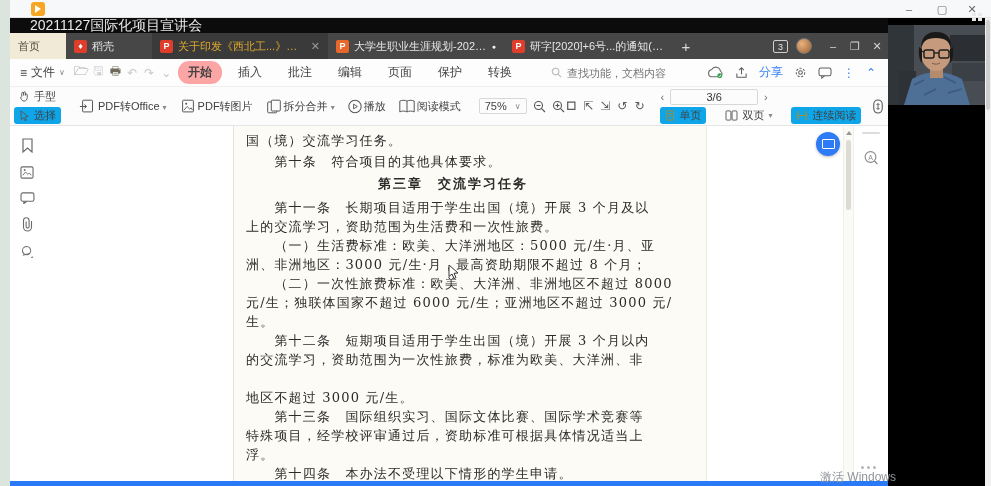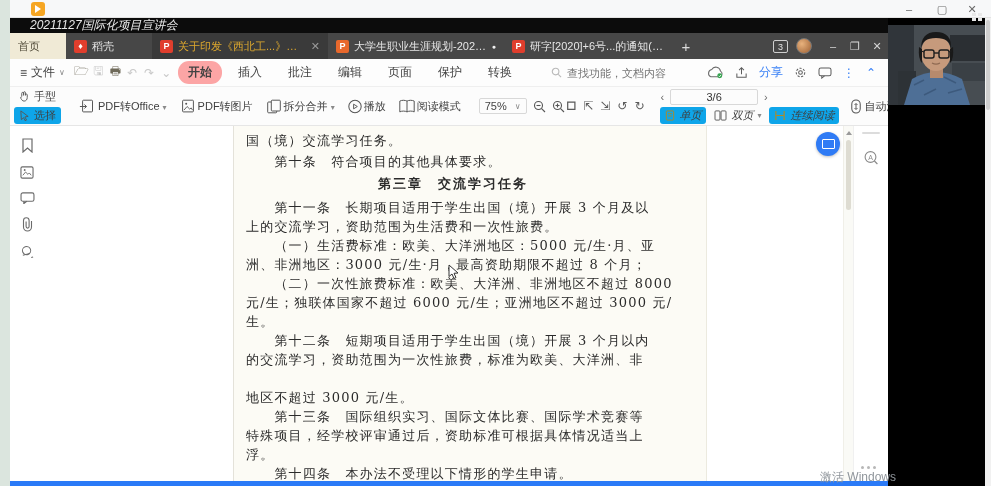--- a/index.html
+++ b/index.html
@@ -11,21 +11,21 @@
   .titlebar { position:absolute; left:0; top:0; width:991px; height:18px; background:#f7f8f9; border-bottom:1px solid #e3e3e3; }
   .app-icon { position:absolute; left:31px; top:2px; width:14px; height:14px; background:#f6a623; border-radius:3px; }
   .app-icon::after { content:""; position:absolute; left:4px; top:3px; width:0; height:0; border-left:6px solid #fff; border-top:4px solid transparent; border-bottom:4px solid transparent; }
   .win-ctrl { position:absolute; top:1px; width:28px; height:16px; color:#6a6a6a; font-size:11px; text-align:center; line-height:16px; }
   .titlebar-strip { position:absolute; left:0; top:0; width:10px; height:18px; background:#dbe5de; }
 
   
   .left-strip { position:absolute; left:0; top:18px; width:10px; height:468px; background:#dbe5de; }
 
   
-  .meeting-bar { position:absolute; left:10px; top:18px; width:878px; height:15px; background:#0c0c0c; color:#e9e9e9; font-size:12px; line-height:15px; padding-left:20px;font-style:italic; }
+  .meeting-bar { position:absolute; left:10px; top:18px; width:878px; height:15px; background:#0c0c0c; color:#e9e9e9; font-size:14px; line-height:15px; padding-left:20px; }
 
   
   .wps { position:absolute; left:10px; top:33px; width:878px; height:453px; background:#fff; }
 
   
   .tabbar { position:absolute; left:0; top:0; width:878px; height:26px; background:#474747; display:flex; align-items:stretch; }
   .tab { display:flex; align-items:center; gap:5px; padding:0 8px; font-size:11px; color:#e6e6e6; white-space:nowrap; overflow:hidden; }
   .tab-home { width:56px; background:#f0ead6; color:#4f4937; justify-content:center; }
   .tab-docer { width:86px; }
   .tab-doc1 { width:176px; background:#3a3a3a; color:#dfa92e; }
@@ -65,21 +65,21 @@
   .bigbtn svg { display:block; }
   .carat { color:#8a8a8a; font-size:8px; }
   .zoom-cluster { display:flex; flex-direction:row; justify-content:center; gap:2px; padding:0 4px; }
   .zoom-top { display:flex; align-items:center; gap:6px; }
   .zoom-box { border:1px solid #d8d8d8; border-radius:2px; padding:0 5px; font-size:11px; color:#444; display:flex; gap:8px; align-items:center; height:16px; }
   .zoom-bot { display:flex; align-items:center; gap:7px; justify-content:flex-start; color:#5a5a5a; }
   .pgnav { display:flex; flex-direction:column; justify-content:center; gap:2px; padding:0 4px; }
   .pg-top { display:flex; align-items:center; gap:6px; }
   .pg-box { border:1px solid #d8d8d8; border-radius:2px; width:88px; height:16px; font-size:11px; text-align:center; line-height:15px; color:#333; }
   .chev { color:#6a6a6a; font-size:11px; }
-  .pg-bot { display:flex; align-items:center; gap:3px;font-style:italic; }
+  .pg-bot { display:flex; align-items:center; gap:14px; }
   .gl { font-size:12px; color:#5a5a5a; }
 
   
   .content { position:absolute; left:0; top:93px; width:878px; height:355px; background:#ffffff; }
   .side-icons { position:absolute; left:0; top:0; width:34px; height:355px; display:flex; flex-direction:column; align-items:center; gap:13px; padding-top:12px; }
   .side-icons svg { display:block; }
   .page-divider { position:absolute; left:223px; top:0; width:1px; height:355px; background:#e4e2da; }
   .page { position:absolute; left:224px; top:0; width:472px; height:355px; background:#fcfbf5; }
   .page-right-edge { position:absolute; left:696px; top:0; width:1px; height:355px; background:#eceadf; }
   .doc-text { position:absolute; left:236px; top:0; width:414px; height:355px; font-family:"DejaVu Serif","Liberation Serif",serif; font-size:13px; color:#2b2b2b; letter-spacing:1.2px; }

